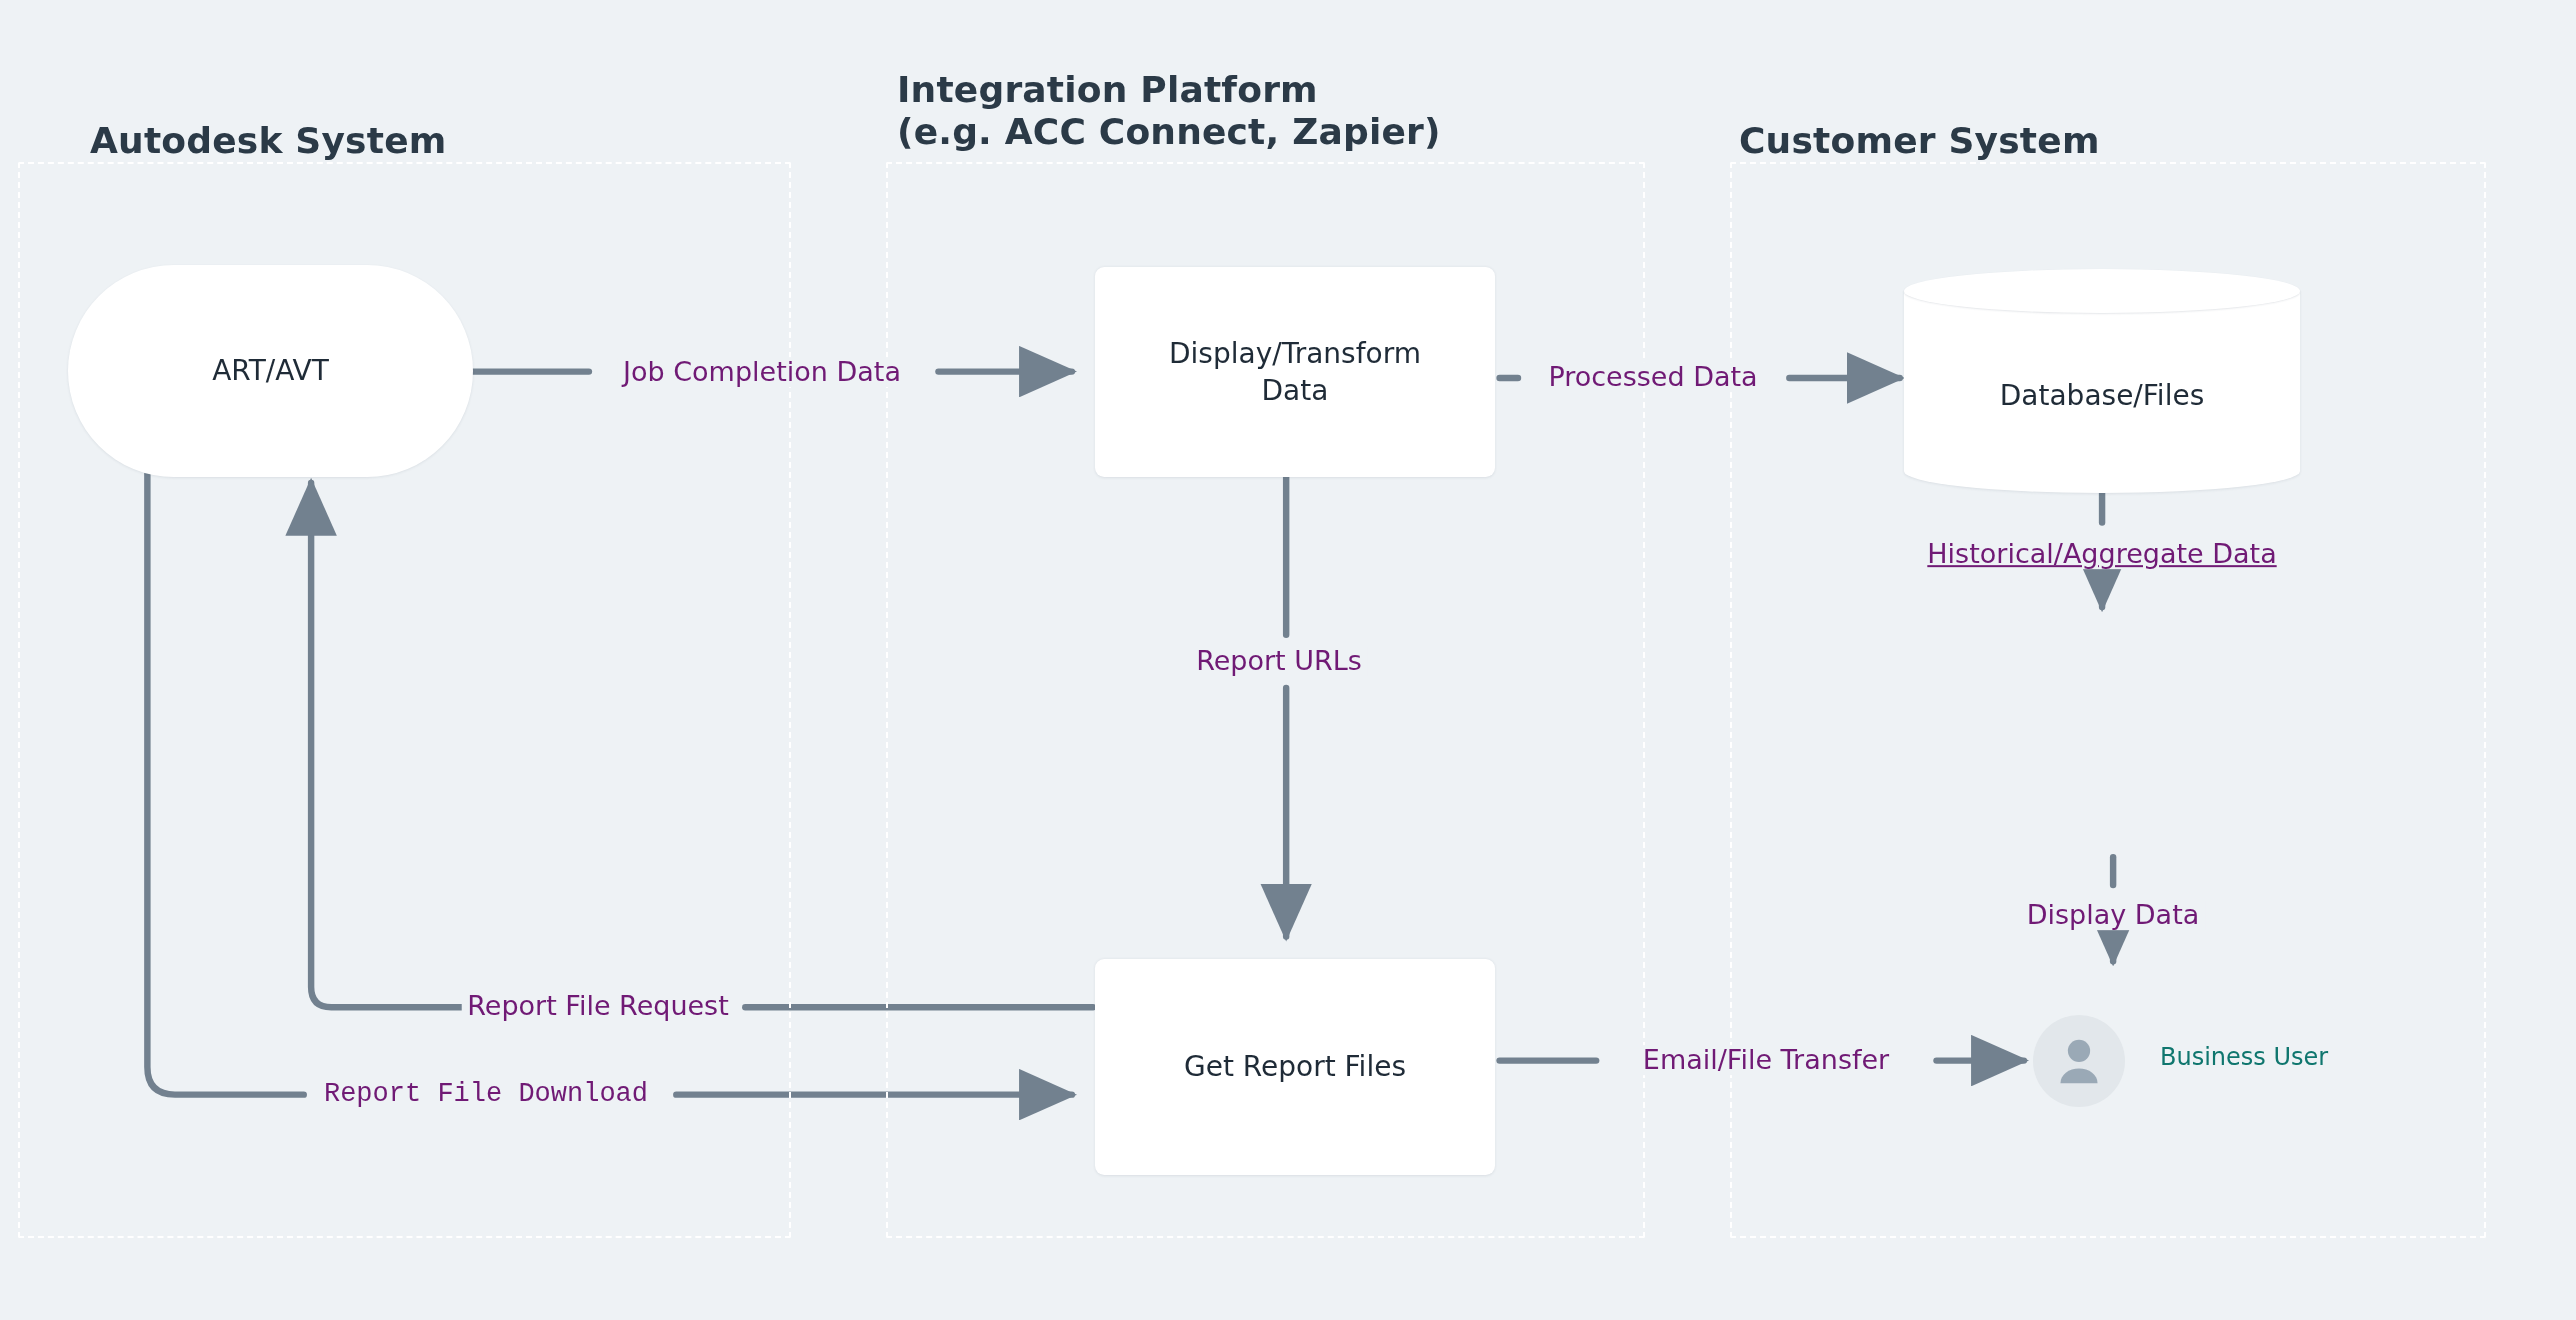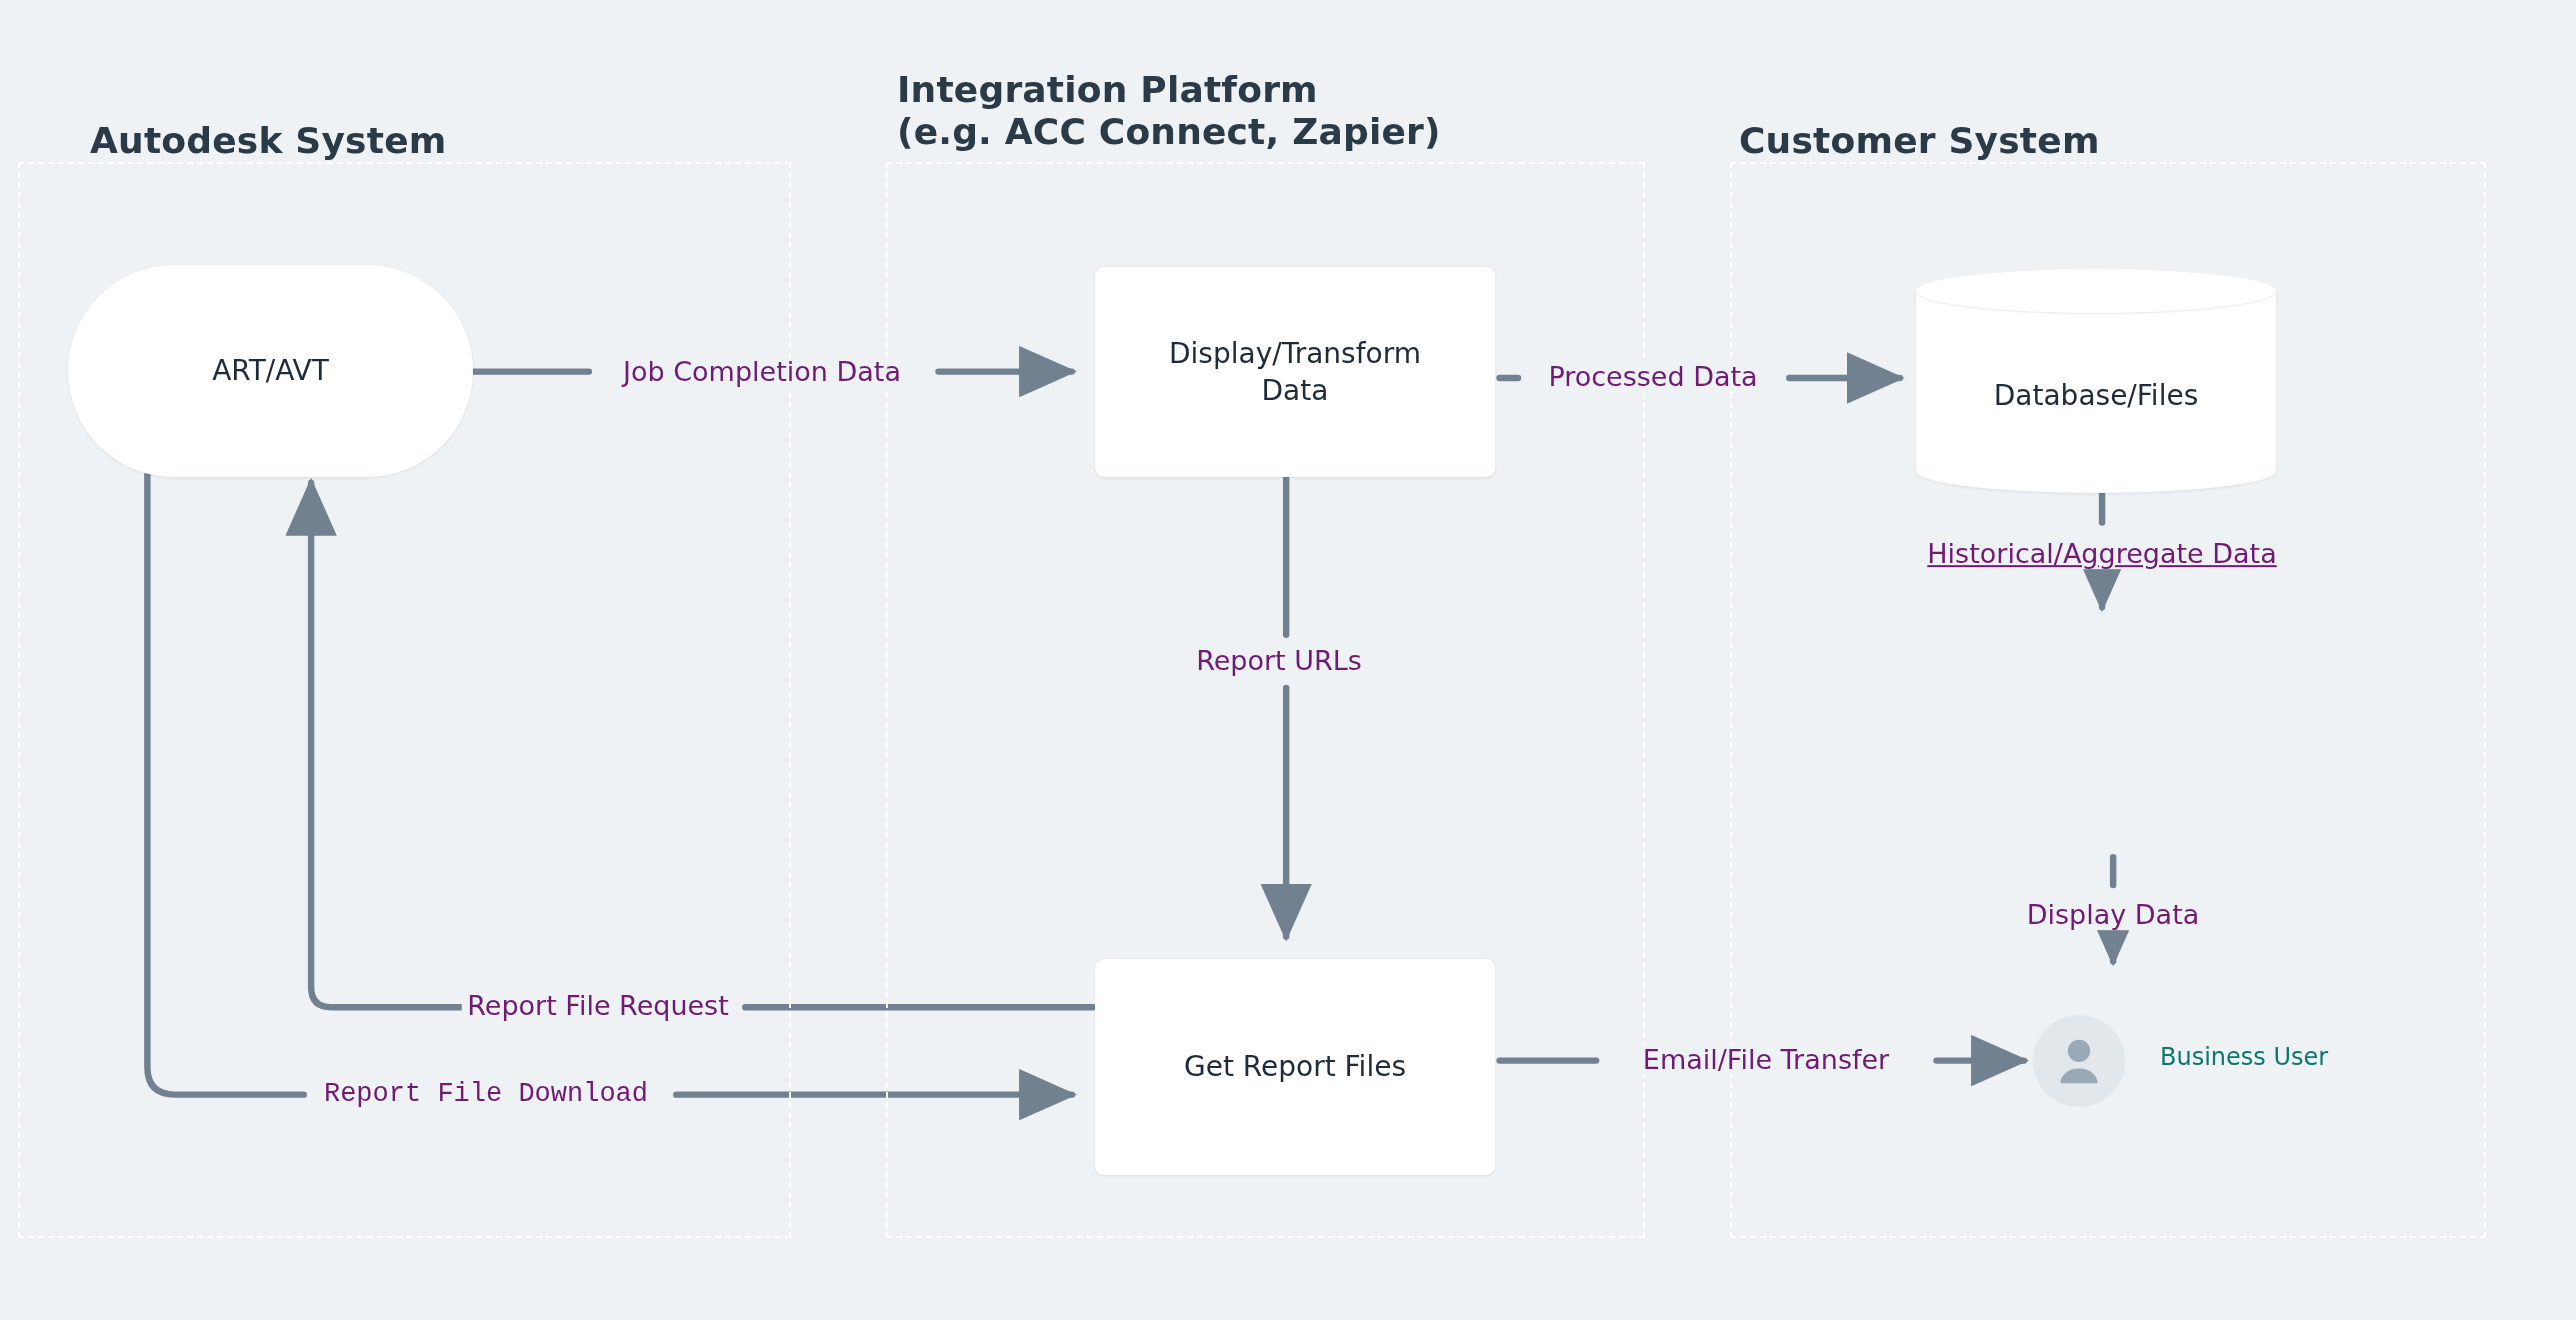--- a/index.html
+++ b/index.html
@@ -137,21 +137,21 @@
 
   <div class="node stadium" style="left:68px;top:265px;width:405px;height:212px;">
     <span class="node-label">ART/AVT</span>
   </div>
 
   <div class="node rect" style="left:1095px;top:267px;width:400px;height:210px;">
     <span class="node-label">Display/Transform
 Data</span>
   </div>
 
-  <div class="cylinder" style="left:1904px;top:269px;width:360px;height:224px;margin-left:12px;">
+  <div class="cylinder" style="left:1904px;top:269px;width:396px;height:224px;">
     <div class="cyl-body"></div>
     <div class="cyl-top"></div>
     <div class="cyl-label" style="top:28px;">Database/Files</div>
   </div>
 
 
   <div class="node rect" style="left:1095px;top:959px;width:400px;height:216px;">
     <span class="node-label">Get Report Files</span>
   </div>
 

